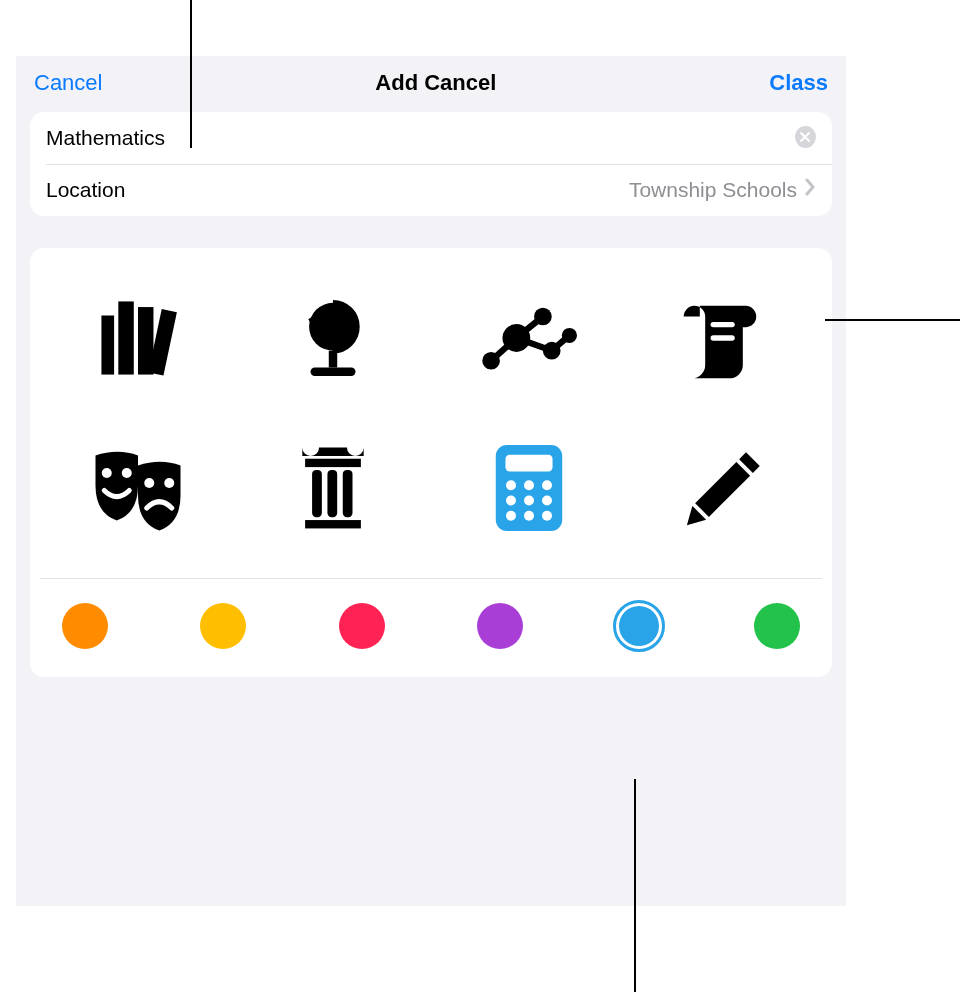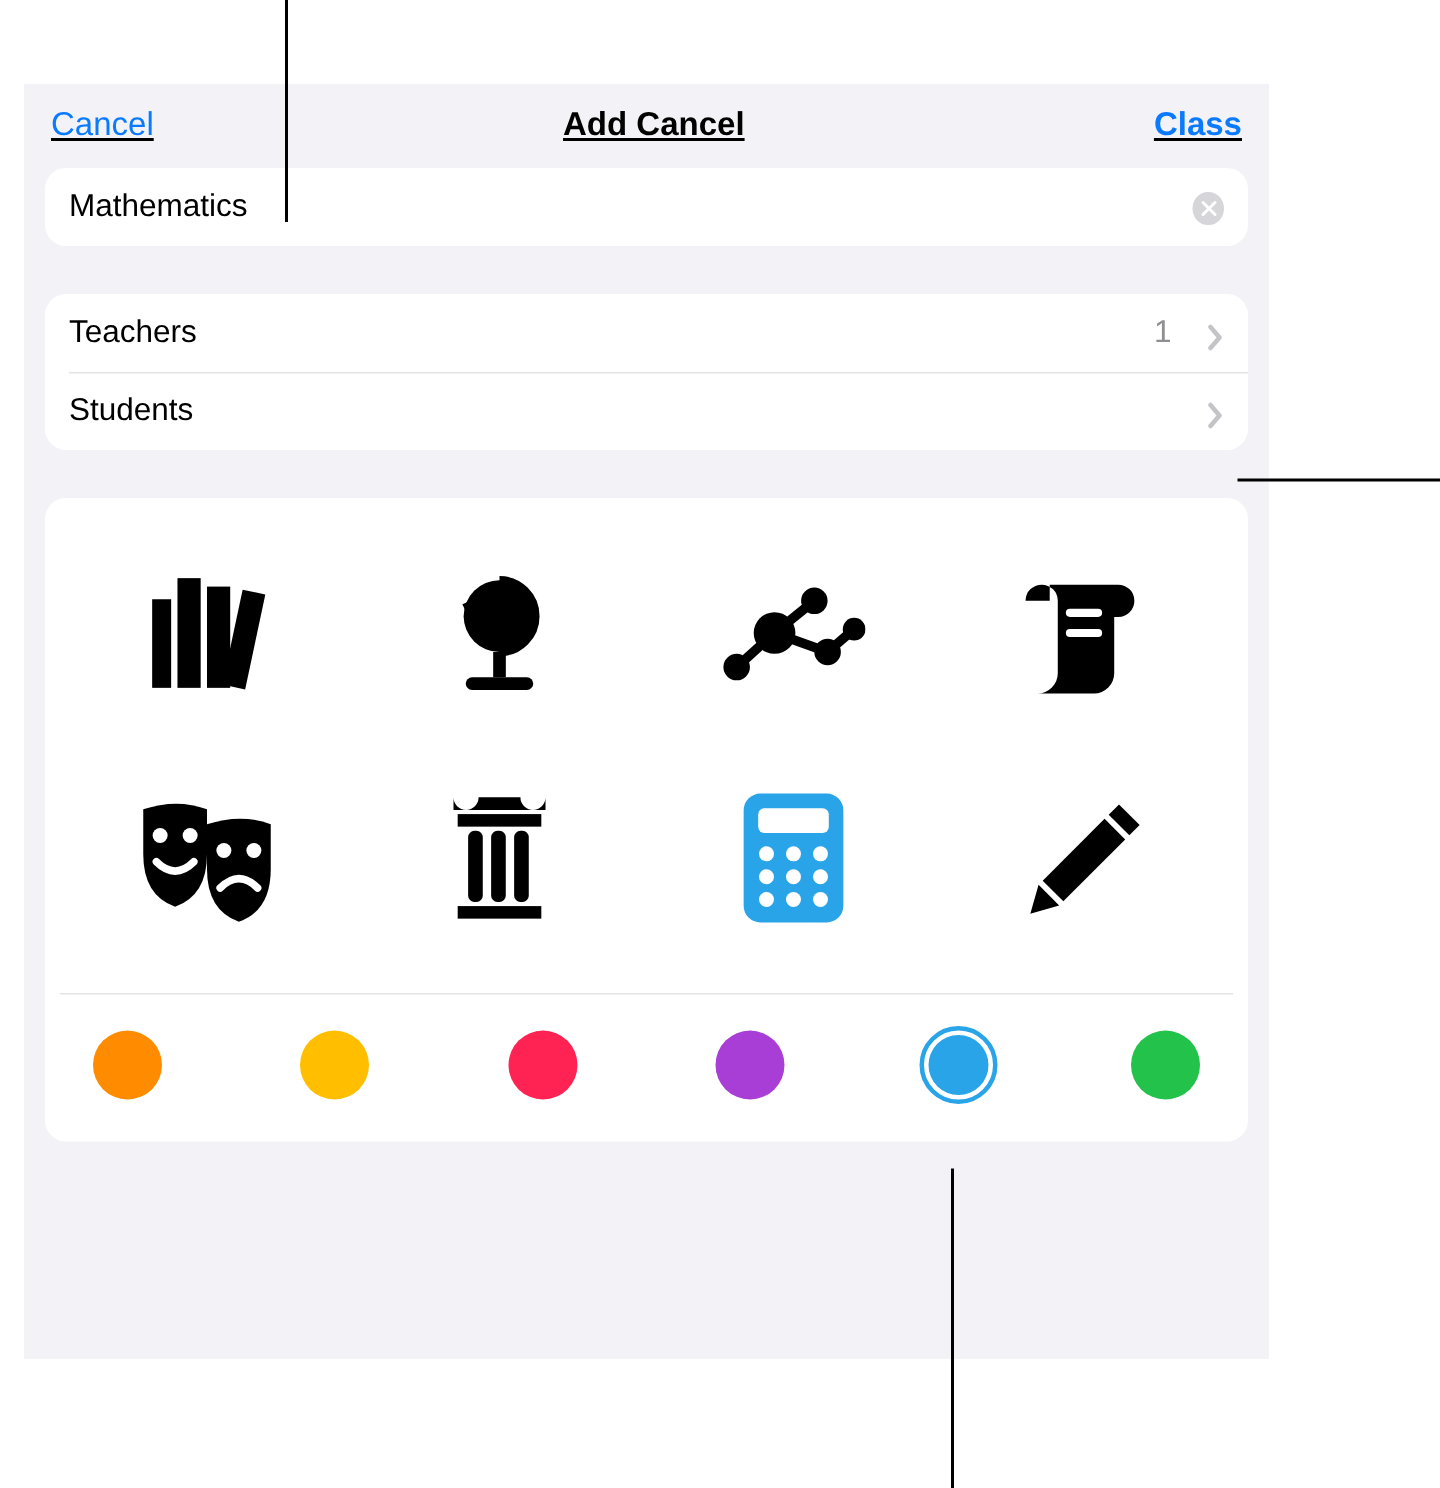--- a/index.html
+++ b/index.html
@@ -17,21 +17,20 @@
       width: 830px;
       height: 850px;
       background: #f3f2f7;
     }
     
     .hdr {
       display: flex;
       align-items: flex-end;
       justify-content: space-between;
       padding: 14px 18px 16px 18px;
-      text-decoration: underline;
     }
     .hdr .btn-left,
     .hdr .btn-right {
       color: #0a7aff;
       font-size: 22px;
       cursor: pointer;
     }
     .hdr .btn-right { font-weight: 600; }
     .hdr .title {
       font-size: 22px;
@@ -40,27 +39,26 @@
     }
     
     .group {
       background: #ffffff;
       margin: 0 14px 32px 14px;
       border-radius: 14px;
       overflow: hidden;
     }
     .row {
       display: flex;
-      align-items: flex-end;
+      align-items: flex-start;
       padding: 14px 16px;
       min-height: 52px;
       font-size: 21px;
       color: #000;
       position: relative;
-      gap: 16px;
     }
     .row + .row::before {
       content: "";
       position: absolute;
       top: 0;
       left: 16px;
       right: 0;
       height: 1px;
       background: #e3e3e6;
     }
@@ -172,42 +170,31 @@
 
   <div class="group">
     <div class="row">
       <input class="input-field" type="text" value="Mathematics" style="">
       <span class="clear-btn">
         <svg width="12" height="12" viewBox="0 0 12 12">
           <path d="M2 2 L10 10 M10 2 L2 10" stroke="#ffffff" stroke-width="2" stroke-linecap="round"></path>
         </svg>
       </span>
     </div>
-  </div>
-
-  <div class="group">
     <div class="row">
-      <span>Teachers</span>
-      <span class="value">1</span>
-      <span class="chev">
-        <svg width="11" height="18" viewBox="0 0 11 18">
-            <path d="M2 2 L8 9 L2 16" fill="none" stroke="#c4c4c8" stroke-width="3" stroke-linecap="round" stroke-linejoin="round"></path>
-          </svg>
-      </span>
-    </div>
-    <div class="row">
-      <span>Students</span>
-      <span class="value"></span>
+      <span>Location</span>
+      <span class="value">Township Schools</span>
       <span class="chev">
         <svg width="11" height="18" viewBox="0 0 11 18">
             <path d="M2 2 L8 9 L2 16" fill="none" stroke="#c4c4c8" stroke-width="3" stroke-linecap="round" stroke-linejoin="round"></path>
           </svg>
       </span>
     </div>
   </div>
+
 
   <div class="icon-card">
     <div class="icon-grid">
 
       <div class="icon-cell">
         <svg width="90" height="90" viewBox="0 0 64 64" fill="#000">
           <rect x="6" y="16" width="9" height="42"></rect>
           <rect x="18" y="6" width="11" height="52"></rect>
           <rect x="32" y="10" width="11" height="48"></rect>
           <rect x="44" y="12" width="11" height="46" transform="rotate(12 49 35)"></rect>

